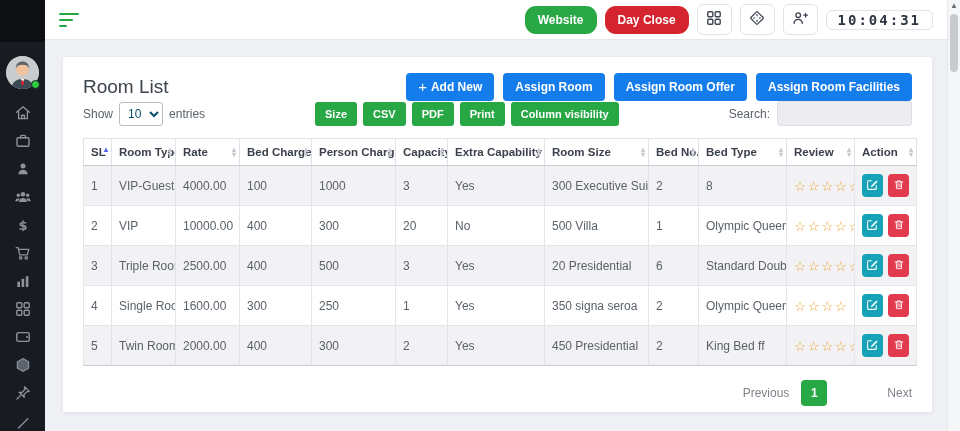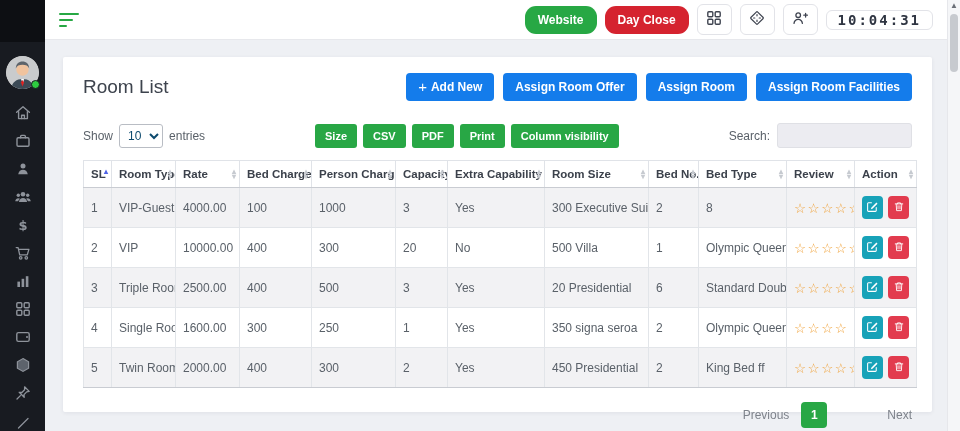--- a/index.html
+++ b/index.html
@@ -37,21 +37,21 @@
   
   .content { position:absolute; left:45px; top:40px; right:13px; bottom:0; background:#eef0f4; }
   .card { position:absolute; left:18px; top:17px; right:15px; bottom:19px; background:#fff; border-radius:2px; box-shadow:0 1px 4px rgba(25,30,50,.07); padding:16px 20px 10px; }
   .card-header { display:flex; align-items:center; }
   .page-title { font-size:19px; color:#3d434d; font-weight:normal; }
   .header-actions { margin-left:auto; display:flex; gap:9px; }
   .btn-blue { background:#147ceb; border:none; color:#fff; font-family:inherit; font-size:12px; font-weight:bold; padding:7px 12px; border-radius:4px; cursor:pointer; display:flex; align-items:center; gap:4px; }
   .btn-blue .plus { font-size:15px; font-weight:normal; line-height:10px; }
 
   
-  .controls { display:flex; align-items:center; margin-top:22px; font-size:12px; color:#5a6169; }
+  .controls { display:flex; align-items:center; font-size:12px; color:#5a6169; }
   .length-group { display:flex; align-items:center; gap:6px; }
   .length-select { font-family:inherit; font-size:12px; color:#0c4a6e; padding:3px 4px; border:1px solid #b9bdc4; border-radius:3px; background:#fff; cursor:pointer; }
   .export-group { display:flex; gap:6px; margin:0 auto; }
   .btn-export { background:#28a745; border:none; color:#fff; font-family:inherit; font-size:11px; font-weight:bold; padding:6px 10px; border-radius:3px; cursor:pointer; }
   .search-group { display:flex; align-items:center; gap:7px; }
   .search-input { width:135px; height:25px; border:1px solid #dfe0e5; border-radius:3px; background:#ececf1; padding:0 8px; font-family:inherit; font-size:12px; color:#3d434d; }
 
   
   table.room-table { width:100%; border-collapse:collapse; margin-top:12px; table-layout:fixed; }
   .room-table th { position:relative; text-align:left; font-size:11.5px; font-weight:bold; color:#3b414b; padding:7px 14px 7px 7px; border:1px solid #e0e3e8; border-bottom:1px solid #c9ccd2; white-space:nowrap; overflow:hidden; cursor:pointer; background:#fff; }
@@ -214,24 +214,24 @@
     <section class="card">
 
       <div class="card-header">
         <h1 class="page-title">Room List</h1>
         <div class="header-actions" id="header-actions">
             <button class="btn-blue">
               <span class="plus">+</span>
               <span>Add New</span>
             </button>
             <button class="btn-blue">
-              <span>Assign Room Offer</span>
+              <span>Assign Room</span>
             </button>
             <button class="btn-blue">
-              <span>Assign Room</span>
+              <span>Assign Room Offer</span>
             </button>
             <button class="btn-blue">
               <span>Assign Room Facilities</span>
             </button>
           </div>
       </div>
 
       <div class="controls">
         <div class="length-group">
           <span>Show</span>

